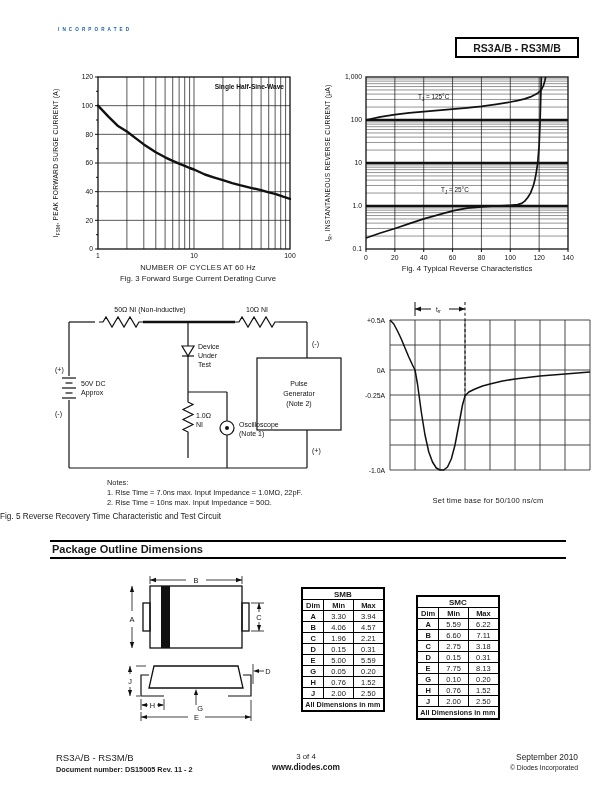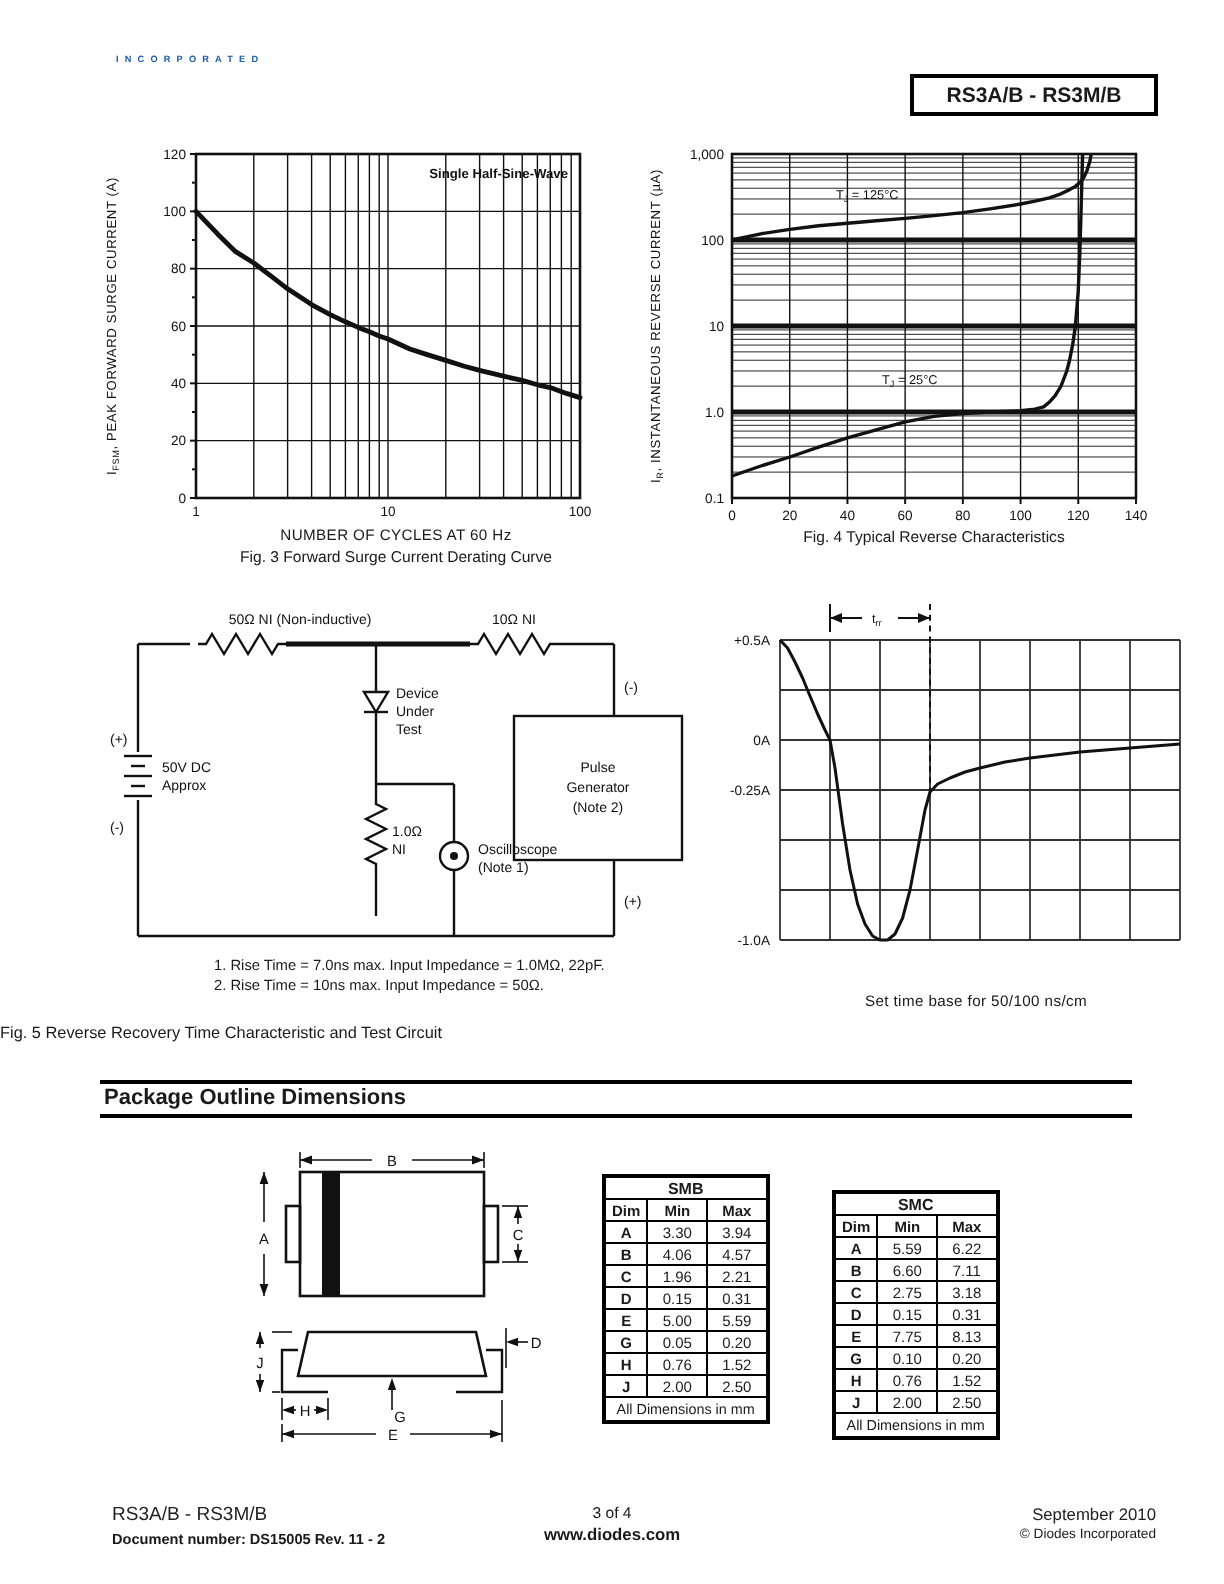--- a/index.html
+++ b/index.html
@@ -45,21 +45,21 @@
   .ah  { fill:#111; stroke:none; }
 
   
   .pkgbar { position:absolute; left:50px; top:540px; width:516px; border-top:2.5px solid #000; border-bottom:2.5px solid #000;
             font-size:11px; font-weight:bold; padding:1px 2px 2px 2px; }
   table.dims { position:absolute; border-collapse:collapse; font-size:7.5px; background:#fff; border:2px solid #000; }
   table.dims th, table.dims td { border:1px solid #000; text-align:center; padding:0.5px 3px; height:10.5px; }
   table.dims .ttl { font-weight:bold; font-size:8px; }
   table.dims .hdr th { font-weight:bold; }
   table.dims td.dimc { font-weight:bold; }
-  table.dims .ftr td { font-weight:normal; font-size:7.2px; padding:1px 1px; }
+  table.dims .ftr td { font-weight:bold; font-size:7.2px; padding:1px 1px; }
   table.dims td.num { min-width:30px; }
 
   
   .foot-l { position:absolute; left:56px; top:752px; }
   .foot-l .l1 { font-size:9.5px; color:#222; }
   .foot-l .l2 { font-size:7.3px; margin-top:2px;font-weight:bold; }
   .foot-c { position:absolute; left:0; top:752px; width:612px; text-align:center; }
   .foot-c .l1 { font-size:7.8px; }
   .foot-c .l2 { font-size:8.4px; font-weight:bold; margin-top:1px; }
   .foot-r { position:absolute; right:34px; top:752px; text-align:right; }
@@ -262,20 +262,21 @@
       <text class="ct" x="244" y="86" text-anchor="middle">Pulse</text>
       <text class="ct" x="244" y="96" text-anchor="middle">Generator</text>
       <text class="ct" x="244" y="106" text-anchor="middle">(Note 2)</text>
       <text class="ct" x="257" y="46">(-)</text>
       <text class="ct" x="257" y="153">(+)</text>
 
       <text class="ct" x="95" y="12" text-anchor="middle">50Ω NI (Non-inductive)</text>
       <text class="ct" x="202" y="12" text-anchor="middle">10Ω NI</text>
     </svg>
     <div class="notes">
+      <div>Notes:</div>
       <div>1. Rise Time = 7.0ns max. Input Impedance = 1.0MΩ, 22pF.</div>
       <div>2. Rise Time = 10ns max. Input Impedance = 50Ω.</div>
     </div>
   </div>
 
   <div class="figblock" style="left:340px; top:292px; width:256px;">
     <svg id="wave-svg" width="256" height="200">
         <line x1="50" y1="28" x2="50" y2="178" class="g2"></line>
         <line x1="75" y1="28" x2="75" y2="178" class="g2"></line>
         <line x1="100" y1="28" x2="100" y2="178" class="g2"></line>

